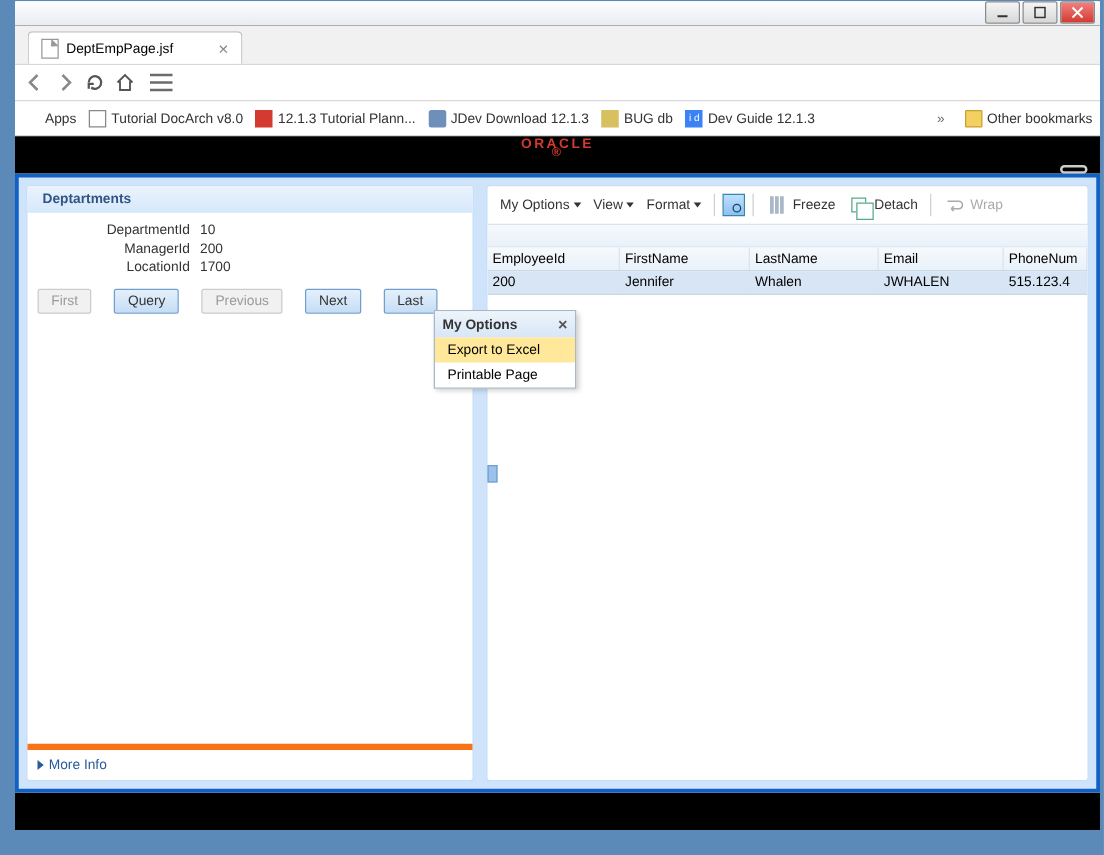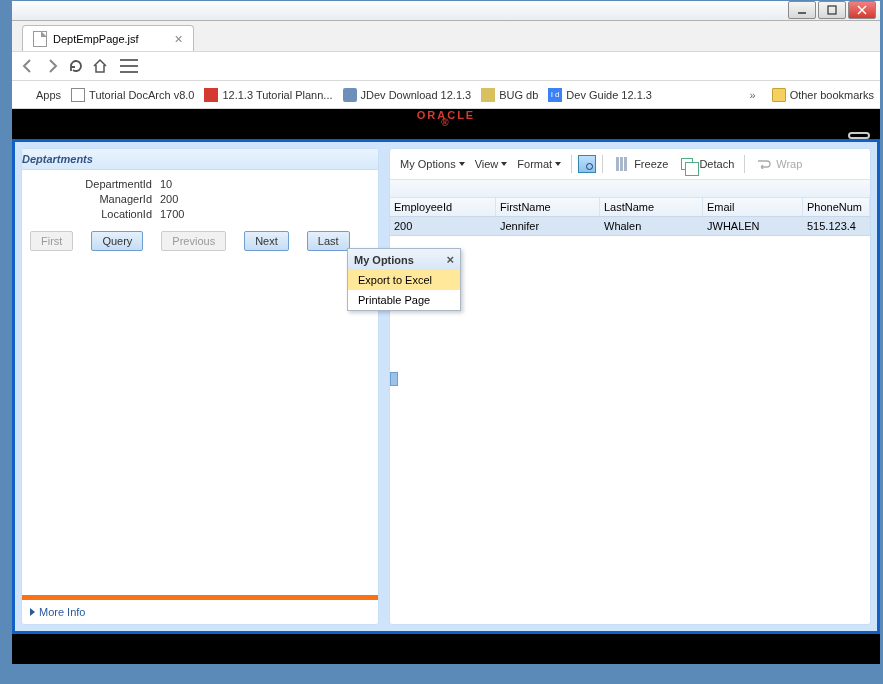--- a/index.html
+++ b/index.html
@@ -35,21 +35,21 @@
   .ico-bug { width:14px; height:14px; background:#d8c060; }
   .ico-guide { width:14px; height:14px; background:#3b82f6; color:#fff; font-size:8px; text-align:center; line-height:14px; }
   .ico-folder { width:14px; height:11px; background:#f3d060; border:1px solid #c8a030; border-radius:1px; }
   .bookbar .chevrons { color:#666; margin-left:auto; }
   
   .oracle-band { height:30px; background:#000; display:flex; align-items:center; padding:0 10px; color:#d43a2f; font-family:Arial; font-weight:bold; letter-spacing:2px; font-size:14px;flex-direction:column; }
   .oracle-band .bubble { margin-left:auto; width:22px; height:14px; border:2px solid #ccc; border-radius:8px; }
   
   .page { height:495px; background:#cfe3fb; border:3px solid #1061c3; border-top-width:3px; padding:6px; display:flex; gap:10px; position:relative; }
   .left { width:358px; background:#fff; border:1px solid #c5dff7; border-radius:3px; display:flex; flex-direction:column; }
-  .pane-title { background:linear-gradient(#eaf3fd,#d7e9fb); border-bottom:1px solid #c5dff7; padding:4px 0; font-weight:bold; color:#305485;font-style:italic; }
+  .pane-title { background:linear-gradient(#eaf3fd,#d7e9fb); border-bottom:1px solid #c5dff7; padding:4px 12px; font-weight:bold; color:#305485; }
   .form { padding:8px 12px 4px; }
   .form-row { display:flex; margin-bottom:3px; }
   .form-row label { width:118px; text-align:right; margin-right:8px; color:#333; }
   .form-row span { color:#333; }
   .btnrow { display:flex; gap:18px; padding:4px 8px 8px; }
   .af-btn { border:1px solid #a6c4e0; background:linear-gradient(#fefeff,#dce9f7); padding:3px 10px; border-radius:2px; color:#333; cursor:default; }
   .af-btn.disabled { color:#9a9a9a; background:#f1f1f1; border-color:#ccc; }
   .af-btn.sel { background:linear-gradient(#e5f0fb,#c5ddf5); border-color:#6f9fd0; }
   .left .spacer { flex:1; }
   .more { border-top:5px solid #f97316; padding:6px 8px; color:#2a5a9a; display:flex; align-items:center; gap:4px; }

